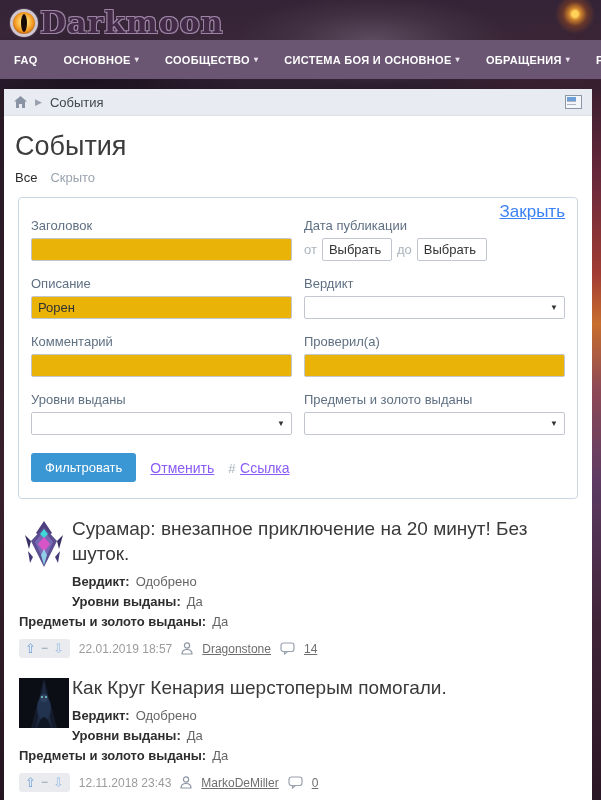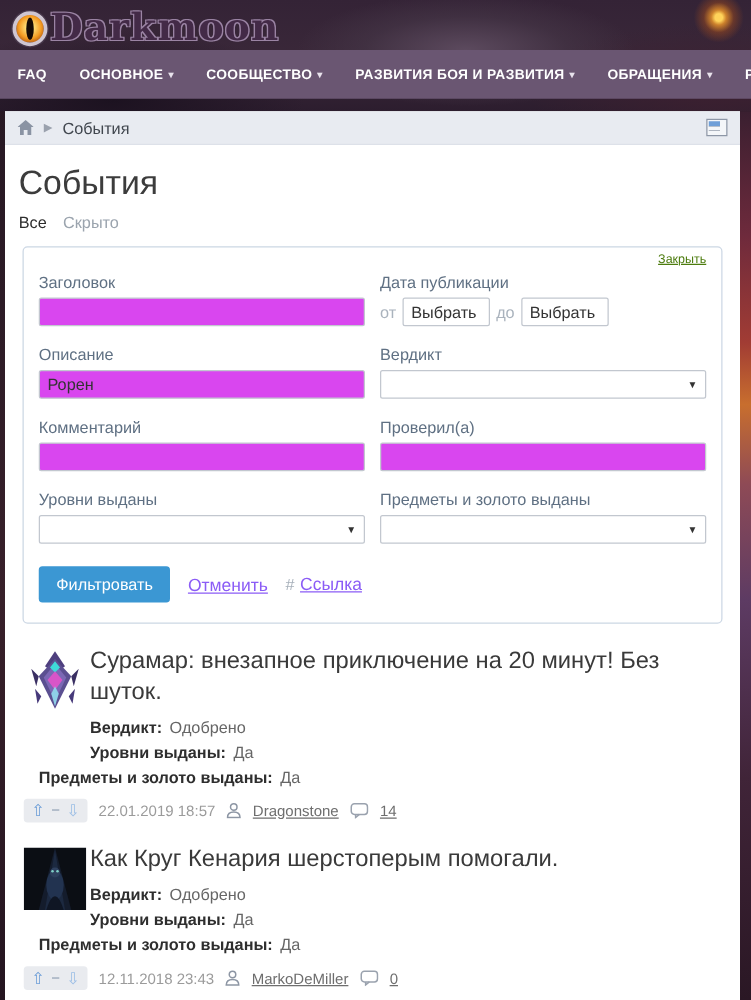--- a/index.html
+++ b/index.html
@@ -72,26 +72,26 @@
   .page-title { font-size:27px; font-weight:normal; color:#3c3c3c; margin:15px 0 8px; }
   .tabs { display:flex; gap:13px; margin-bottom:12px; }
   .tab { font-size:13px;text-align:right; }
   .tab.active { color:#2d2d2d; }
   .tab.inactive { color:#9ba4ae; cursor:pointer; }
   
   .filter-box {
     border:1px solid #ccd7e4; border-radius:4px; background:#fff;
     padding:8px 12px 16px; position:relative; margin:0 3px;
   }
-  .filter-close { position:absolute; top:4px; right:12px; font-size:10px; color:#4d7c0f; text-decoration:underline; cursor:pointer; }
+  .filter-close { position:absolute; top:4px; right:12px; font-size:17px; color:#3b82f6; text-decoration:underline; cursor:pointer; }
   .filter-grid { display:grid; grid-template-columns:1fr 1fr; column-gap:12px; row-gap:15px; margin-top:12px; }
   .field-label { font-size:13px; color:#5f7083; margin-bottom:5px; }
   .text-input {
     width:100%; height:23px; border:1px solid #c2c7cf; border-radius:2px;
-    font-size:13px; color:#333; padding:0 6px; font-family:"Liberation Sans",sans-serif; background:#d946ef;
+    font-size:13px; color:#333; padding:0 6px; font-family:"Liberation Sans",sans-serif; background:#eab308;
   }
   .date-row { display:flex; align-items:center; gap:5px; }
   .date-prefix { font-size:13px; color:#aab3bd; }
   .date-input { width:70px; height:23px; border:1px solid #c2c7cf; border-radius:2px; font-size:13px; color:#333; padding:0 6px; font-family:"Liberation Sans",sans-serif; }
   .select-wrap { position:relative; }
   .select-box {
     width:100%; height:23px; border:1px solid #c2c7cf; border-radius:2px; background:#fff;
     appearance:none; -webkit-appearance:none; font-size:13px; color:#333; padding:0 6px;
     font-family:"Liberation Sans",sans-serif;
   }
@@ -105,21 +105,21 @@
   .hash { color:#a7b0ba; font-size:13px; text-decoration:none; }
   
   .entry { position:relative; margin-top:17px; }
   .avatar { position:absolute; left:4px; top:3px; width:50px; height:50px; }
   .avatar svg { width:50px; height:50px; display:block; }
   .entry-head { margin-left:57px; }
   .entry-title { font-size:19px; font-weight:normal; color:#3a3a3a; line-height:25px; margin-bottom:6px; }
   .detail { font-size:13px; color:#666; line-height:20px; }
   .detail b { color:#2e2e2e; }
   .detail .val { margin-left:6px; }
-  .detail-wide { margin-left:16px; font-size:13px; color:#666; line-height:20px; }
+  .detail-wide { margin-left:4px; font-size:13px; color:#666; line-height:20px; }
   .detail-wide b { color:#2e2e2e; }
   .detail-wide .val { margin-left:6px; }
   .entry-footer { margin-left:4px; margin-top:7px; display:flex; align-items:center; gap:9px; }
   .votebox { background:#e9ebef; border-radius:3px; padding:3px 6px; display:flex; align-items:center; gap:5px; }
   .vote-icon { font-size:13px; line-height:13px; cursor:pointer; }
   .vote-up { color:#6f9fd8; }
   .vote-minus { color:#8a9bb0; font-size:12px; }
   .vote-down { color:#9dbfe6; }
   .entry-date { font-size:12px; color:#9b9b9b; }
   .entry-link { font-size:12px; color:#6e6e6e; text-decoration:underline; cursor:pointer; }
@@ -142,21 +142,21 @@
   </div>
   <div class="nav-item">
     <span>ОСНОВНОЕ</span>
     <span class="nav-caret">▾</span>
   </div>
   <div class="nav-item">
     <span>СООБЩЕСТВО</span>
     <span class="nav-caret">▾</span>
   </div>
   <div class="nav-item">
-    <span>РАЗВИТИЯ БОЯ И РАЗВИТИЯ</span>
+    <span>СИСТЕМА БОЯ И ОСНОВНОЕ</span>
     <span class="nav-caret">▾</span>
   </div>
   <div class="nav-item">
     <span>ОБРАЩЕНИЯ</span>
     <span class="nav-caret">▾</span>
   </div>
   <div class="nav-item">
     <span>РУКОВОДСТВА</span>
 
   </div>

